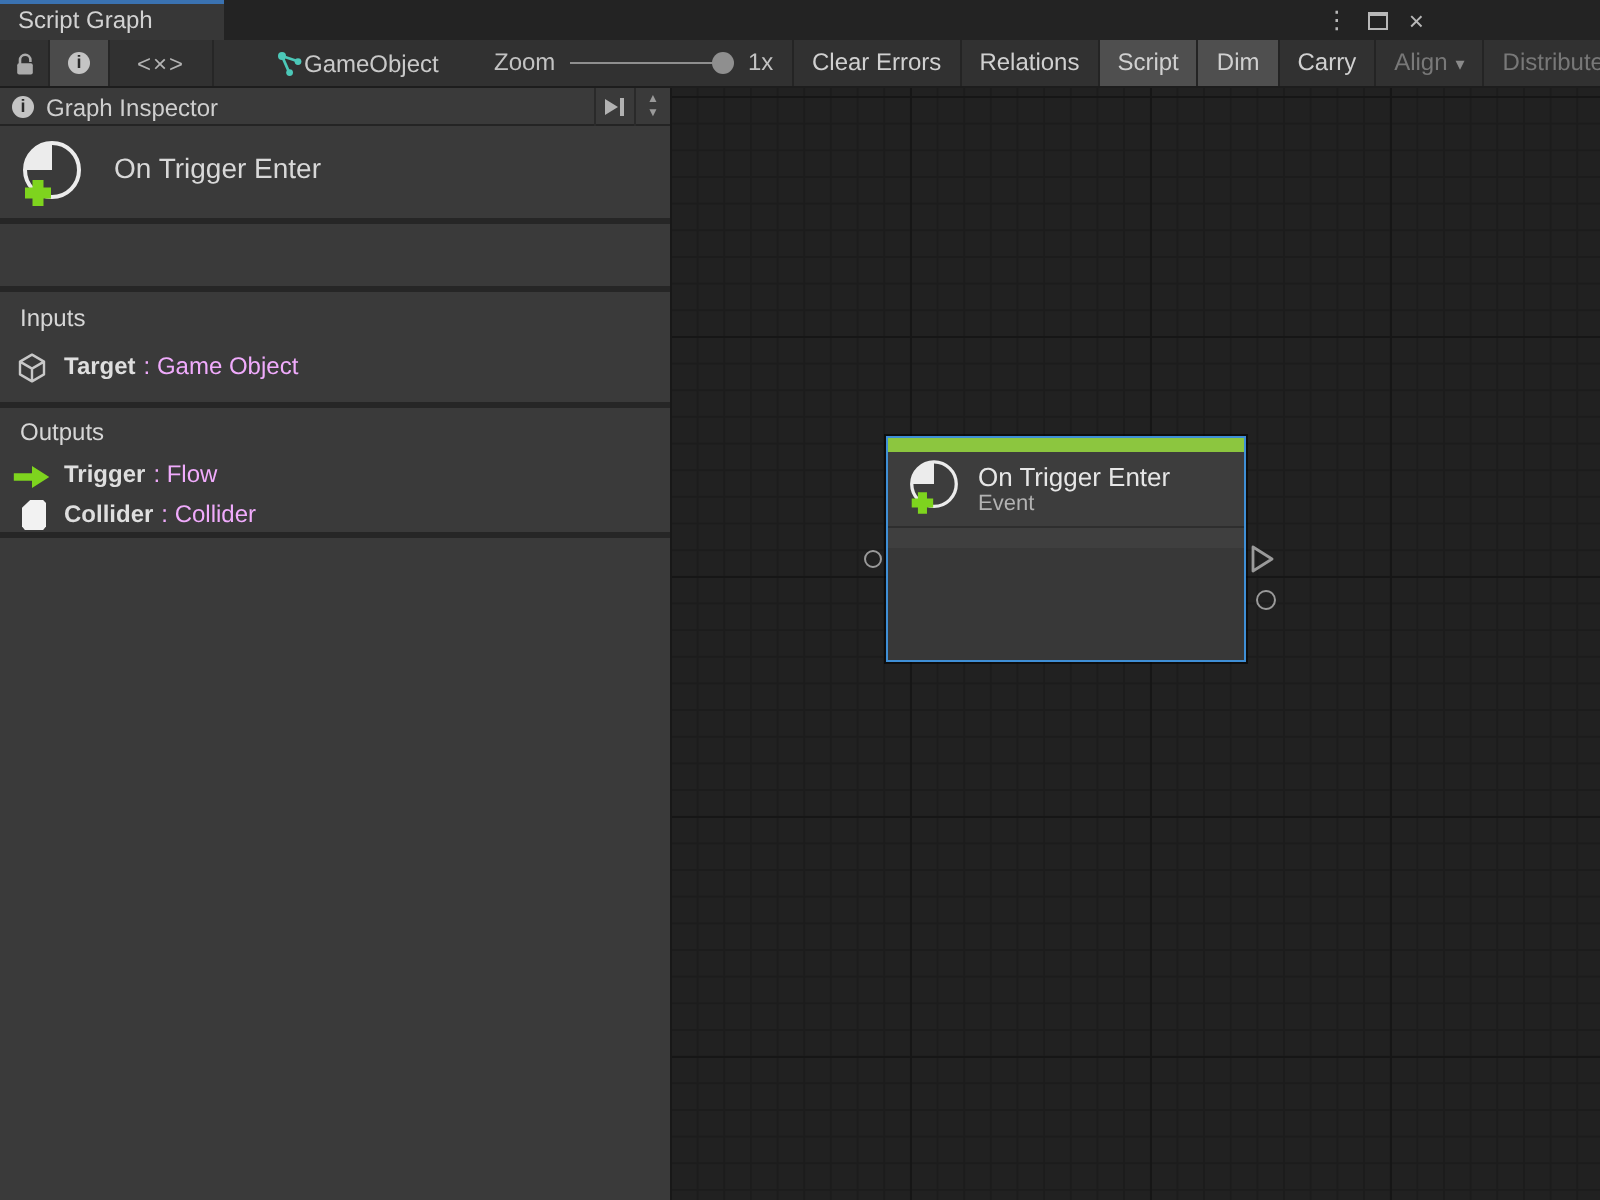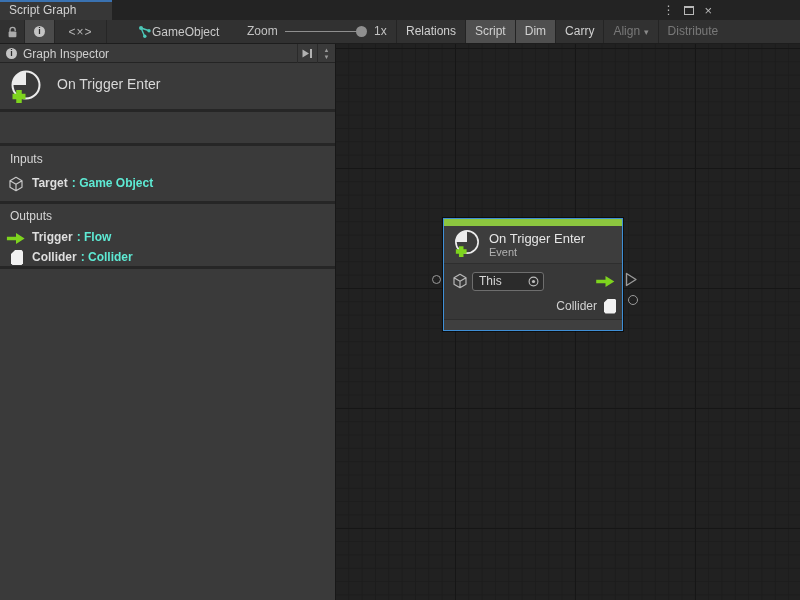--- a/index.html
+++ b/index.html
@@ -59,21 +59,21 @@
   .coroutine-label { position:absolute; left:10px; top:8px; color:#c6c6c6; }
   .checkbox { position:absolute; left:128px; top:8px; width:14px; height:14px; background:#2d2d2d;
               border:1px solid #1c1c1c; border-radius:2px; }
 
   .inputs-section  { position:absolute; left:0; top:102px; width:100%; height:55px; }
   .outputs-section { position:absolute; left:0; top:160px; width:100%; height:62px; }
   .sec-heading { position:absolute; left:10px; color:#d6d6d6; }
   .port-row { position:absolute; left:0; width:100%; height:20px; }
   .port-row .picon { position:absolute; left:8px; top:2px; }
   .port-row .pname { position:absolute; left:32px; top:2px; font-weight:bold; color:#dedede; }
-  .port-row .ptype { color:#5eead4; font-weight:bold; margin-left:4px; }
+  .port-row .ptype { color:#f0abfc; font-weight:normal; margin-left:4px; }
 
   
   .canvas { position:absolute; left:336px; top:44px; width:464px; height:556px;
             background-color:#212121;
             background-image:
               linear-gradient(#161616 1px, transparent 1px),
               linear-gradient(90deg,#161616 1px, transparent 1px),
               linear-gradient(#1c1c1c 1px, transparent 1px),
               linear-gradient(90deg,#1c1c1c 1px, transparent 1px);
             background-size:120px 120px,120px 120px,13.33px 13.33px,13.33px 13.33px;
@@ -144,20 +144,21 @@
       </svg>
       <span>GameObject</span>
     </div>
 
     <span class="zoom-label">Zoom</span>
     <div class="zoom-track"></div>
     <div class="zoom-knob"></div>
     <span class="zoom-level">1x</span>
 
     <div class="tgroup">
+      <div class="tgbtn"><span>Clear Errors</span></div>
       <div class="tgbtn"><span>Relations</span></div>
       <div class="tgbtn active"><span>Script</span></div>
       <div class="tgbtn active"><span>Dim</span></div>
       <div class="tgbtn"><span>Carry</span></div>
       <div class="tgbtn disabled"><span>Align</span><span class="dd">▾</span></div>
       <div class="tgbtn disabled"><span>Distribute</span></div>
 
     </div>
   </div>
 
@@ -234,40 +235,17 @@
         <svg width="30" height="33" viewBox="0 0 36 40">
           <circle cx="18" cy="17" r="13.5" fill="none" stroke="#ececec" stroke-width="2"></circle>
           <path d="M18 3.5 A13.5 13.5 0 0 0 4.5 17 L18 17 Z" fill="#ececec"></path>
           <path d="M11 22 v13 M4.5 28.5 h13" stroke="#7ed41e" stroke-width="5.5"></path>
         </svg>
         <div class="node-titles">
           <div class="node-title">On Trigger Enter</div>
           <div class="node-subtitle">Event</div>
         </div>
       </div>
-      <div class="node-body">
-        <div class="body-row1">
-          <svg width="16" height="16" viewBox="0 0 16 16">
-            <path d="M8 1.3 L14 4.8 V11.2 L8 14.7 L2 11.2 V4.8 Z M2 4.8 L8 8.3 L14 4.8 M8 8.3 V14.7" fill="none" stroke="#b8b8b8" stroke-width="1.2" stroke-linejoin="round"></path>
-          </svg>
-          <div class="this-field">
-            <span>This</span>
-            <span class="flex"></span>
-            <svg width="11" height="11" viewBox="0 0 11 11">
-              <circle cx="5.5" cy="5.5" r="4.4" fill="none" stroke="#bdbdbd" stroke-width="1.1"></circle>
-              <circle cx="5.5" cy="5.5" r="1.6" fill="#bdbdbd"></circle>
-            </svg>
-          </div>
-          <span class="flex" style="flex:1"></span>
-          <svg width="21" height="13" viewBox="0 0 22 14">
-            <path d="M1 5 H11 V1 L20.5 7 L11 13 V9 H1 Z" fill="#7ed41e"></path>
-          </svg>
-        </div>
-        <div class="body-row2">
-          <span>Collider</span>
-          <span class="doc-icon"></span>
-        </div>
-      </div>
       <div class="node-footer"></div>
     </div>
   </div>
 
 </div>
 
 </body></html>

